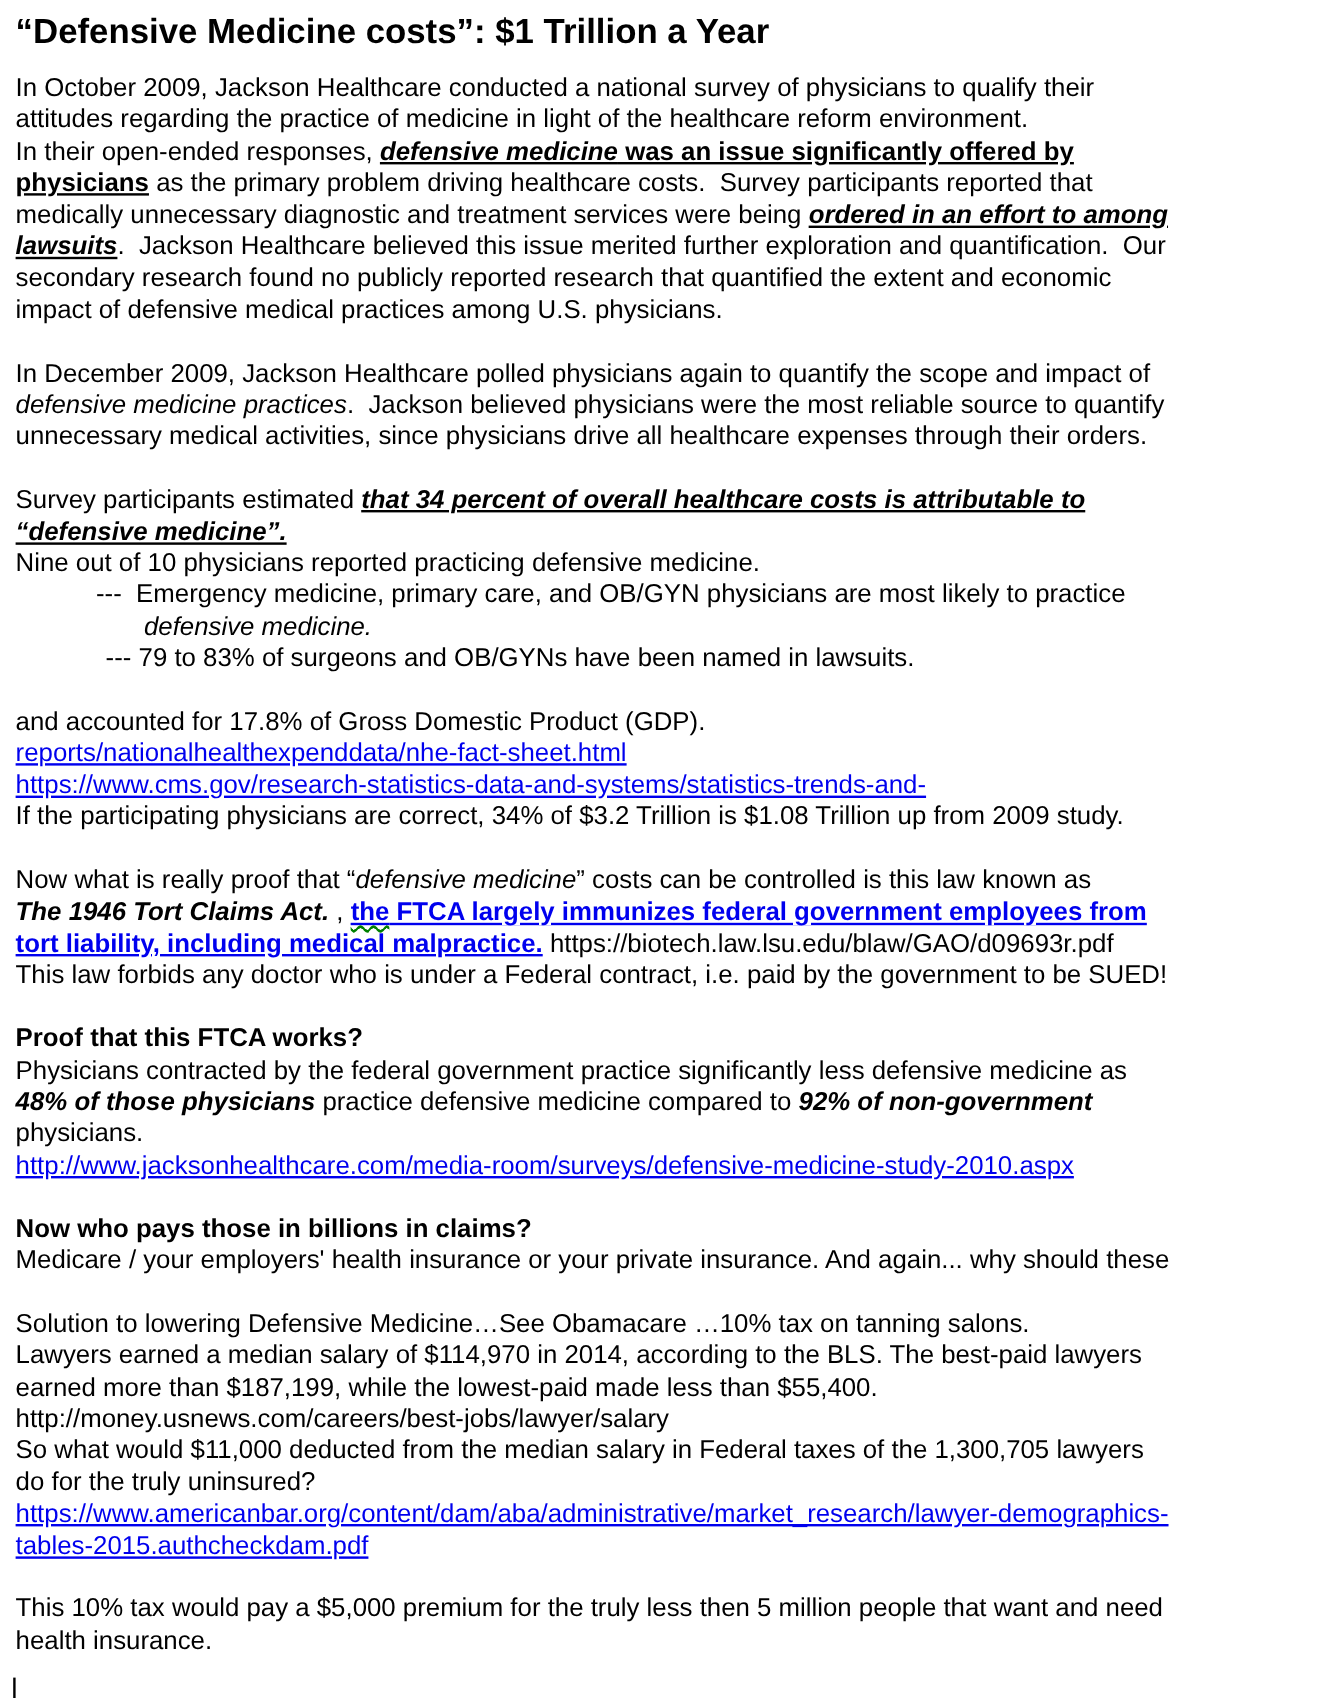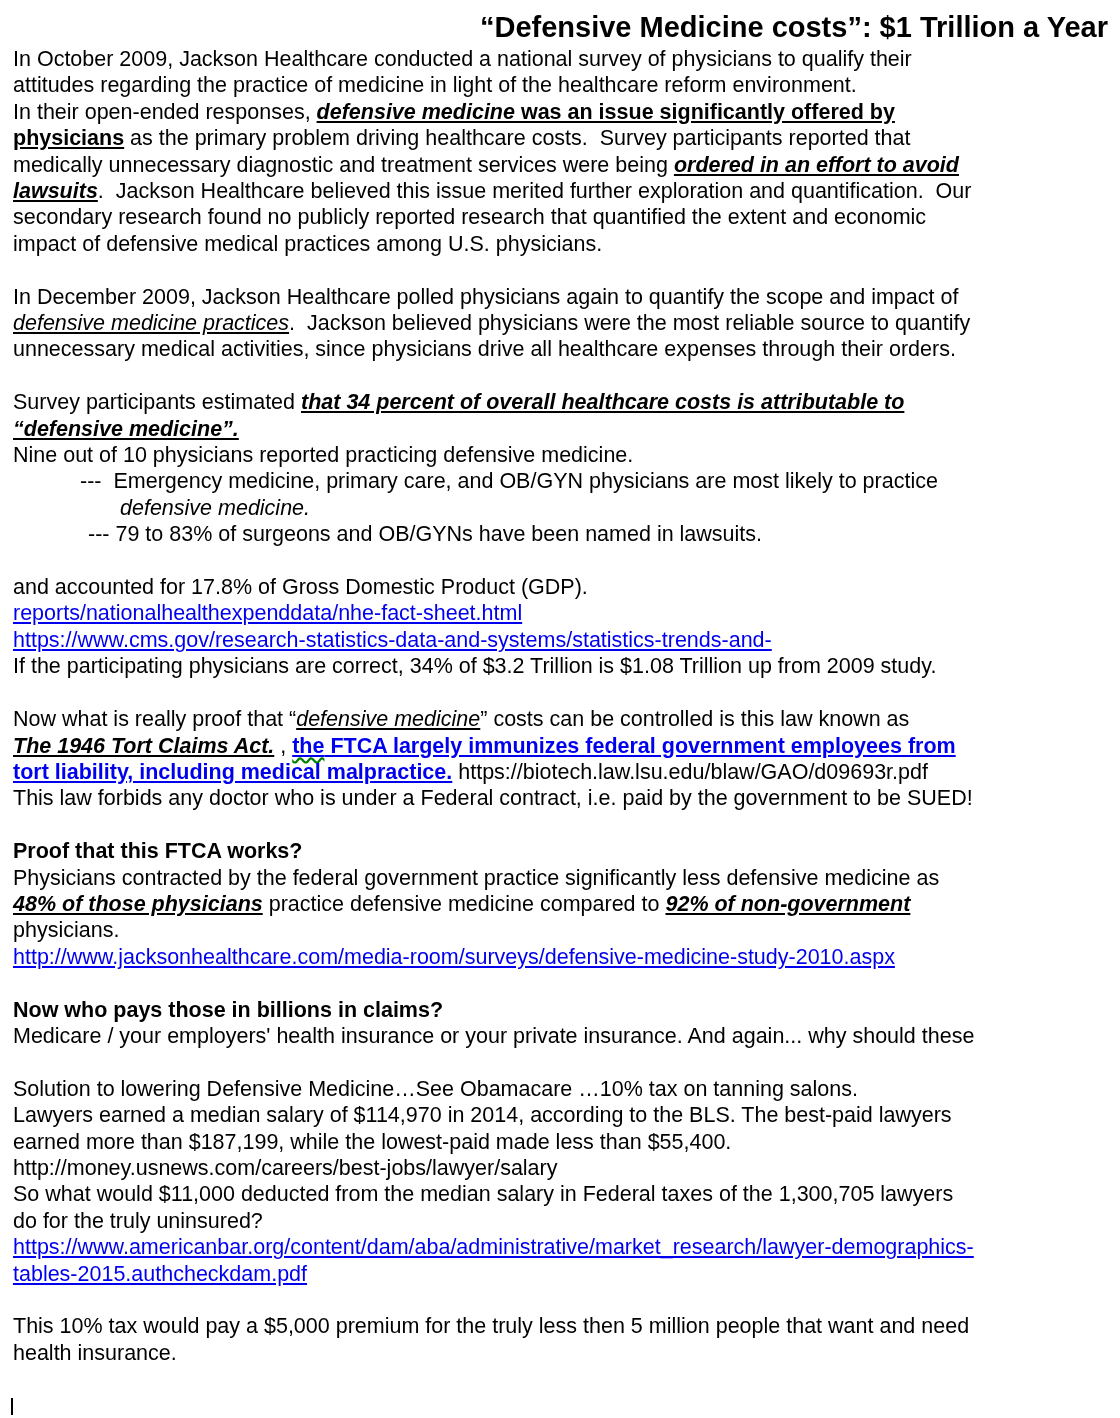--- a/index.html
+++ b/index.html
@@ -13,27 +13,27 @@
     font-family: "Liberation Sans", "DejaVu Sans", sans-serif;
     font-size: 21.5px;
     line-height: 26.4px;
     padding: 10px 12px 0 13px;
     overflow: hidden;
   }
   .title {
     font-size: 29px;
     line-height: 34px;
     font-weight: bold;
-    text-align: right;
-    margin-bottom: 2px;
+    text-align: left;
+    margin-bottom: 16px;
     white-space: pre;
   }
   .line { white-space: pre; min-height: 26.4px; }
   .b { font-weight: bold; }
-  .i { font-style: italic; text-decoration: underline; }
+  .i { font-style: italic; }
   .u { text-decoration: underline; }
   a.link { color: var(--link-color, #0000ee); text-decoration: underline; cursor: pointer; }
   .wavy {
     text-decoration-line: underline;
     text-decoration-style: wavy;
     text-decoration-color: var(--squiggle-color, #008000);
     text-decoration-skip-ink: none;
     text-underline-offset: 4px;
   }
   .cursor {
@@ -48,21 +48,21 @@
 </head>
 <body>
 
 <div class="page">
   <h1 class="title">“Defensive Medicine costs”: $1 Trillion a Year</h1>
   <div id="doc-body">
       <div class="line"><span>In October 2009, Jackson Healthcare conducted a national survey of physicians to qualify their</span></div>
       <div class="line"><span>attitudes regarding the practice of medicine in light of the healthcare reform environment.</span></div>
       <div class="line"><span>In their open-ended responses, </span><span class="b i u">defensive medicine</span><span class="b u"> was an issue significantly offered by</span></div>
       <div class="line"><span class="b u">physicians</span><span> as the primary problem driving healthcare costs.  Survey participants reported that</span></div>
-      <div class="line"><span>medically unnecessary diagnostic and treatment services were being </span><span class="b i u">ordered in an effort to avoid</span></div>
+      <div class="line"><span>medically unnecessary diagnostic and treatment services were being </span><span class="b i u">ordered in an effort to among</span></div>
       <div class="line"><span class="b i u">lawsuits</span><span>.  Jackson Healthcare believed this issue merited further exploration and quantification.  Our</span></div>
       <div class="line"><span>secondary research found no publicly reported research that quantified the extent and economic</span></div>
       <div class="line"><span>impact of defensive medical practices among U.S. physicians.</span></div>
       <div class="line"></div>
       <div class="line"><span>In December 2009, Jackson Healthcare polled physicians again to quantify the scope and impact of</span></div>
       <div class="line"><span class="i">defensive medicine practices</span><span>.  Jackson believed physicians were the most reliable source to quantify</span></div>
       <div class="line"><span>unnecessary medical activities, since physicians drive all healthcare expenses through their orders.</span></div>
       <div class="line"></div>
       <div class="line"><span>Survey participants estimated </span><span class="b i u">that 34 percent of overall healthcare costs is attributable to</span></div>
       <div class="line"><span class="b i u">“defensive medicine”.</span></div>

